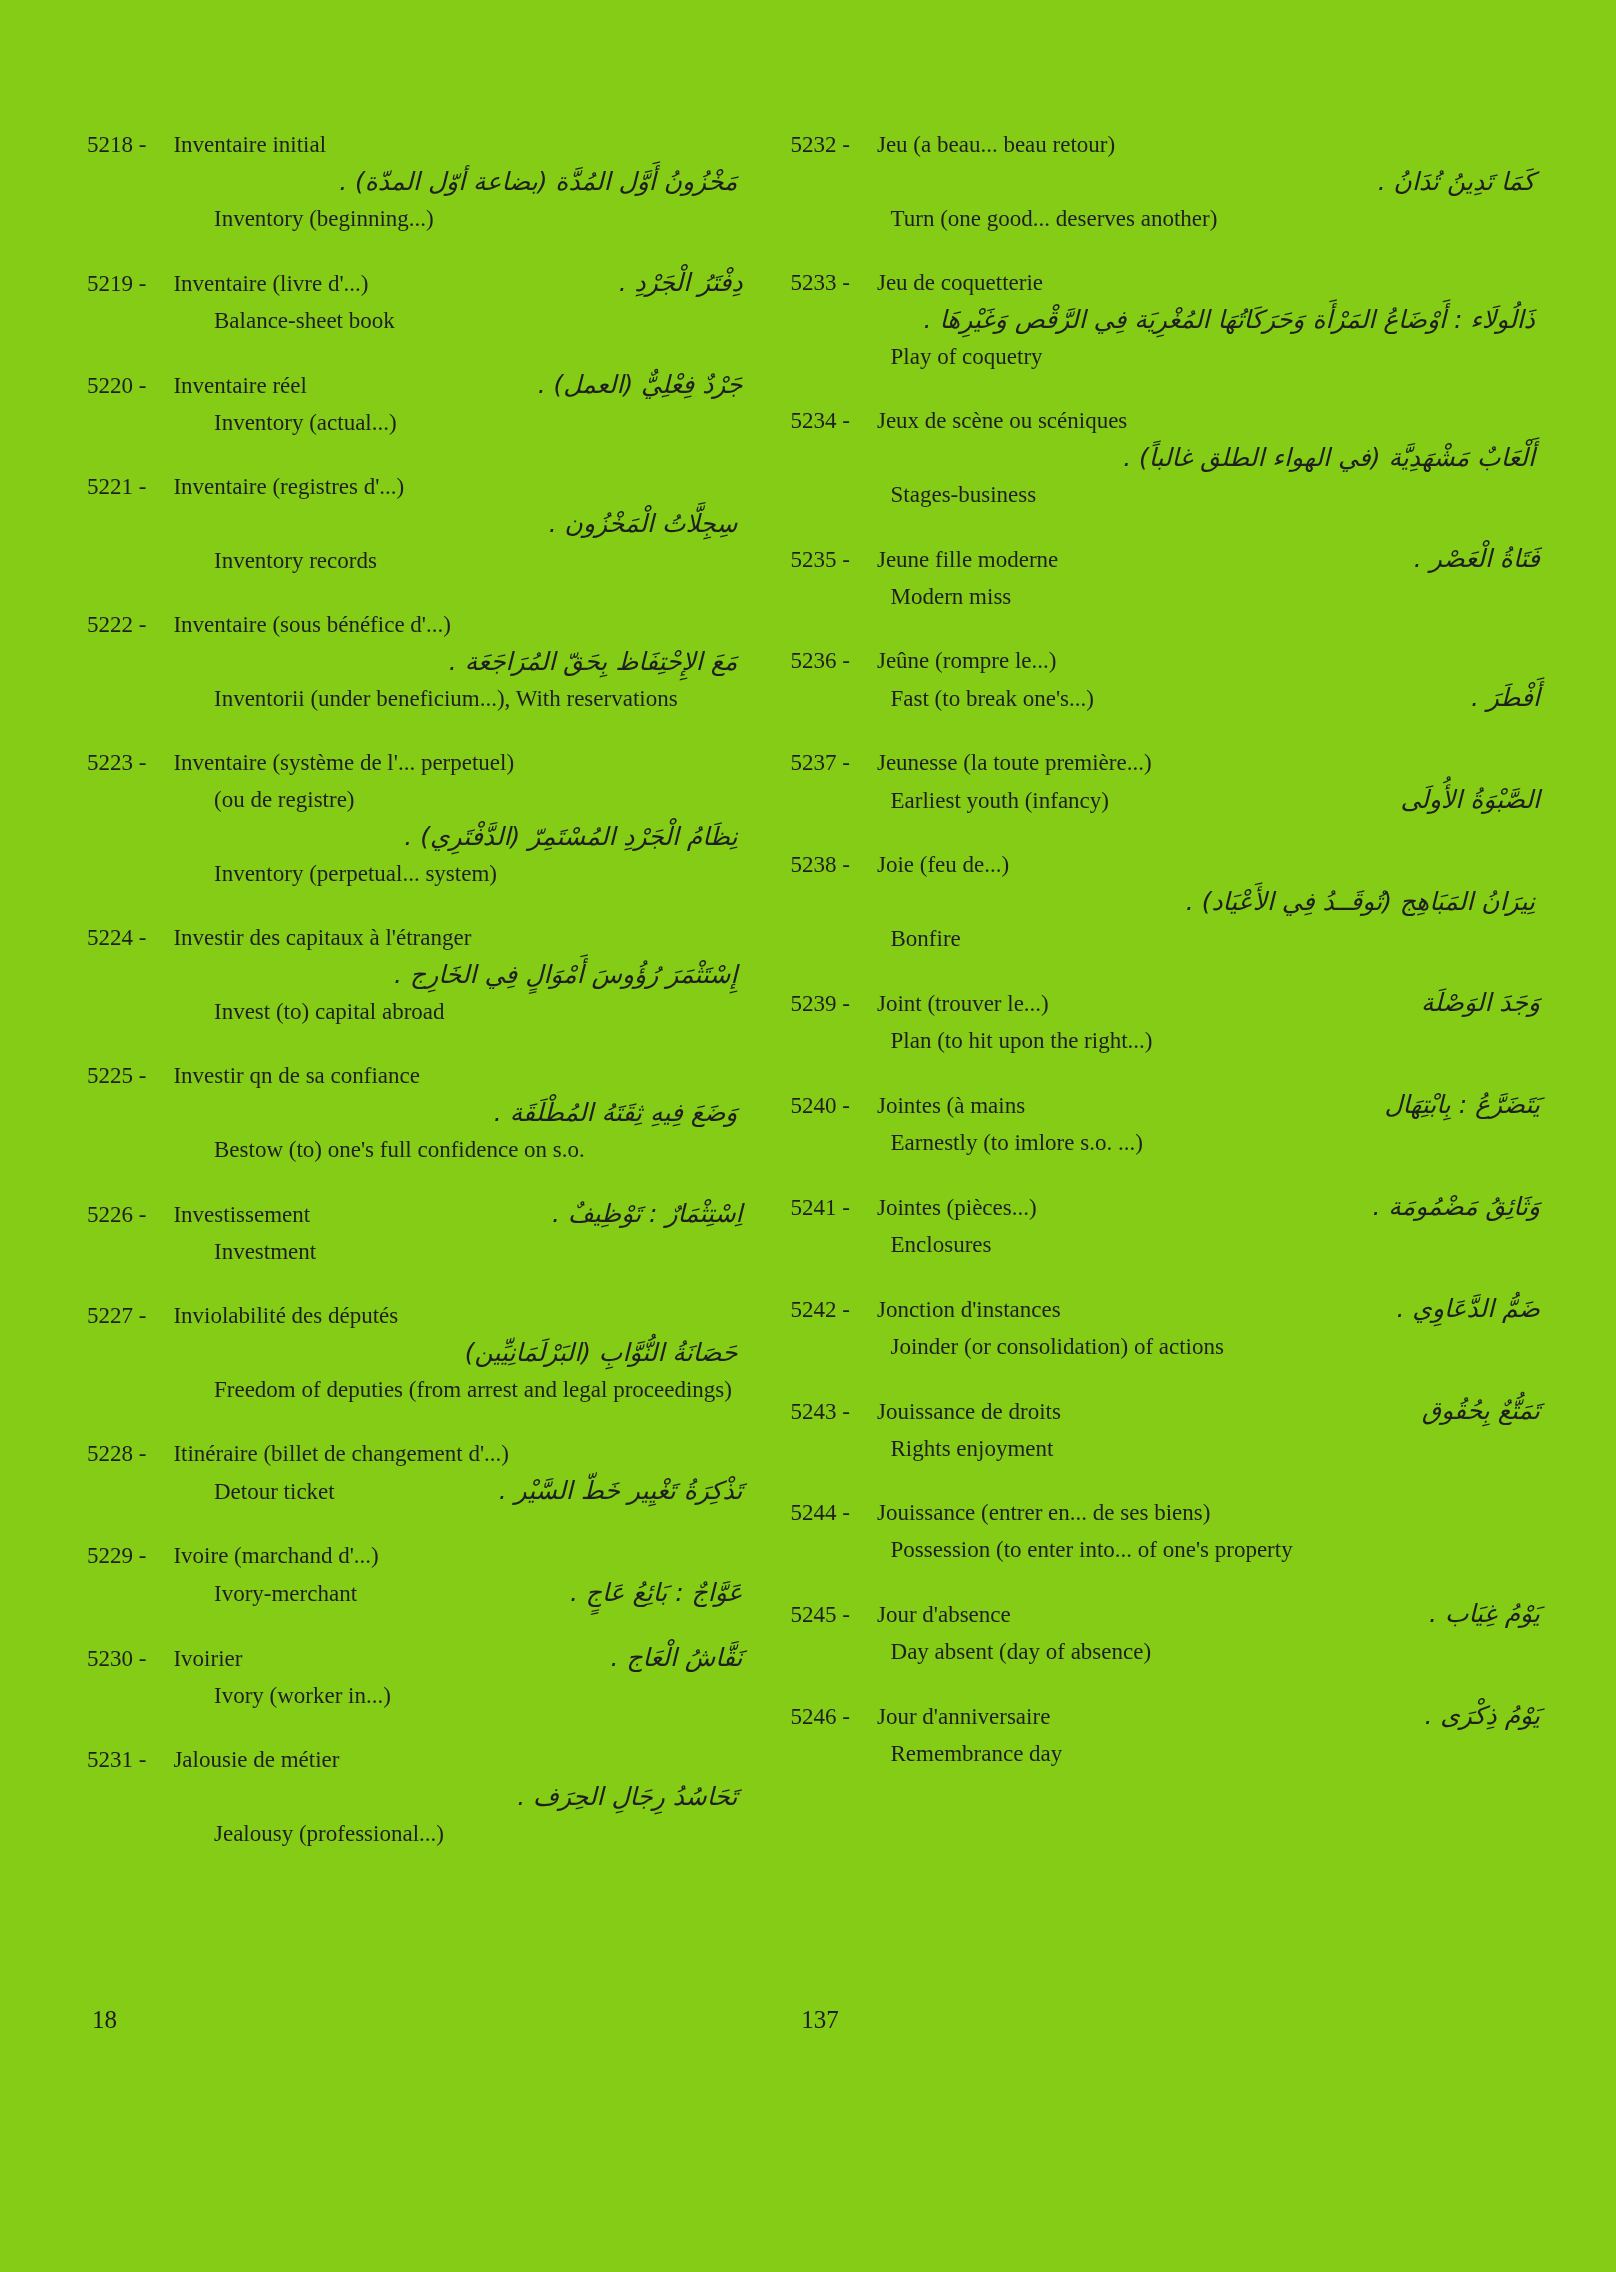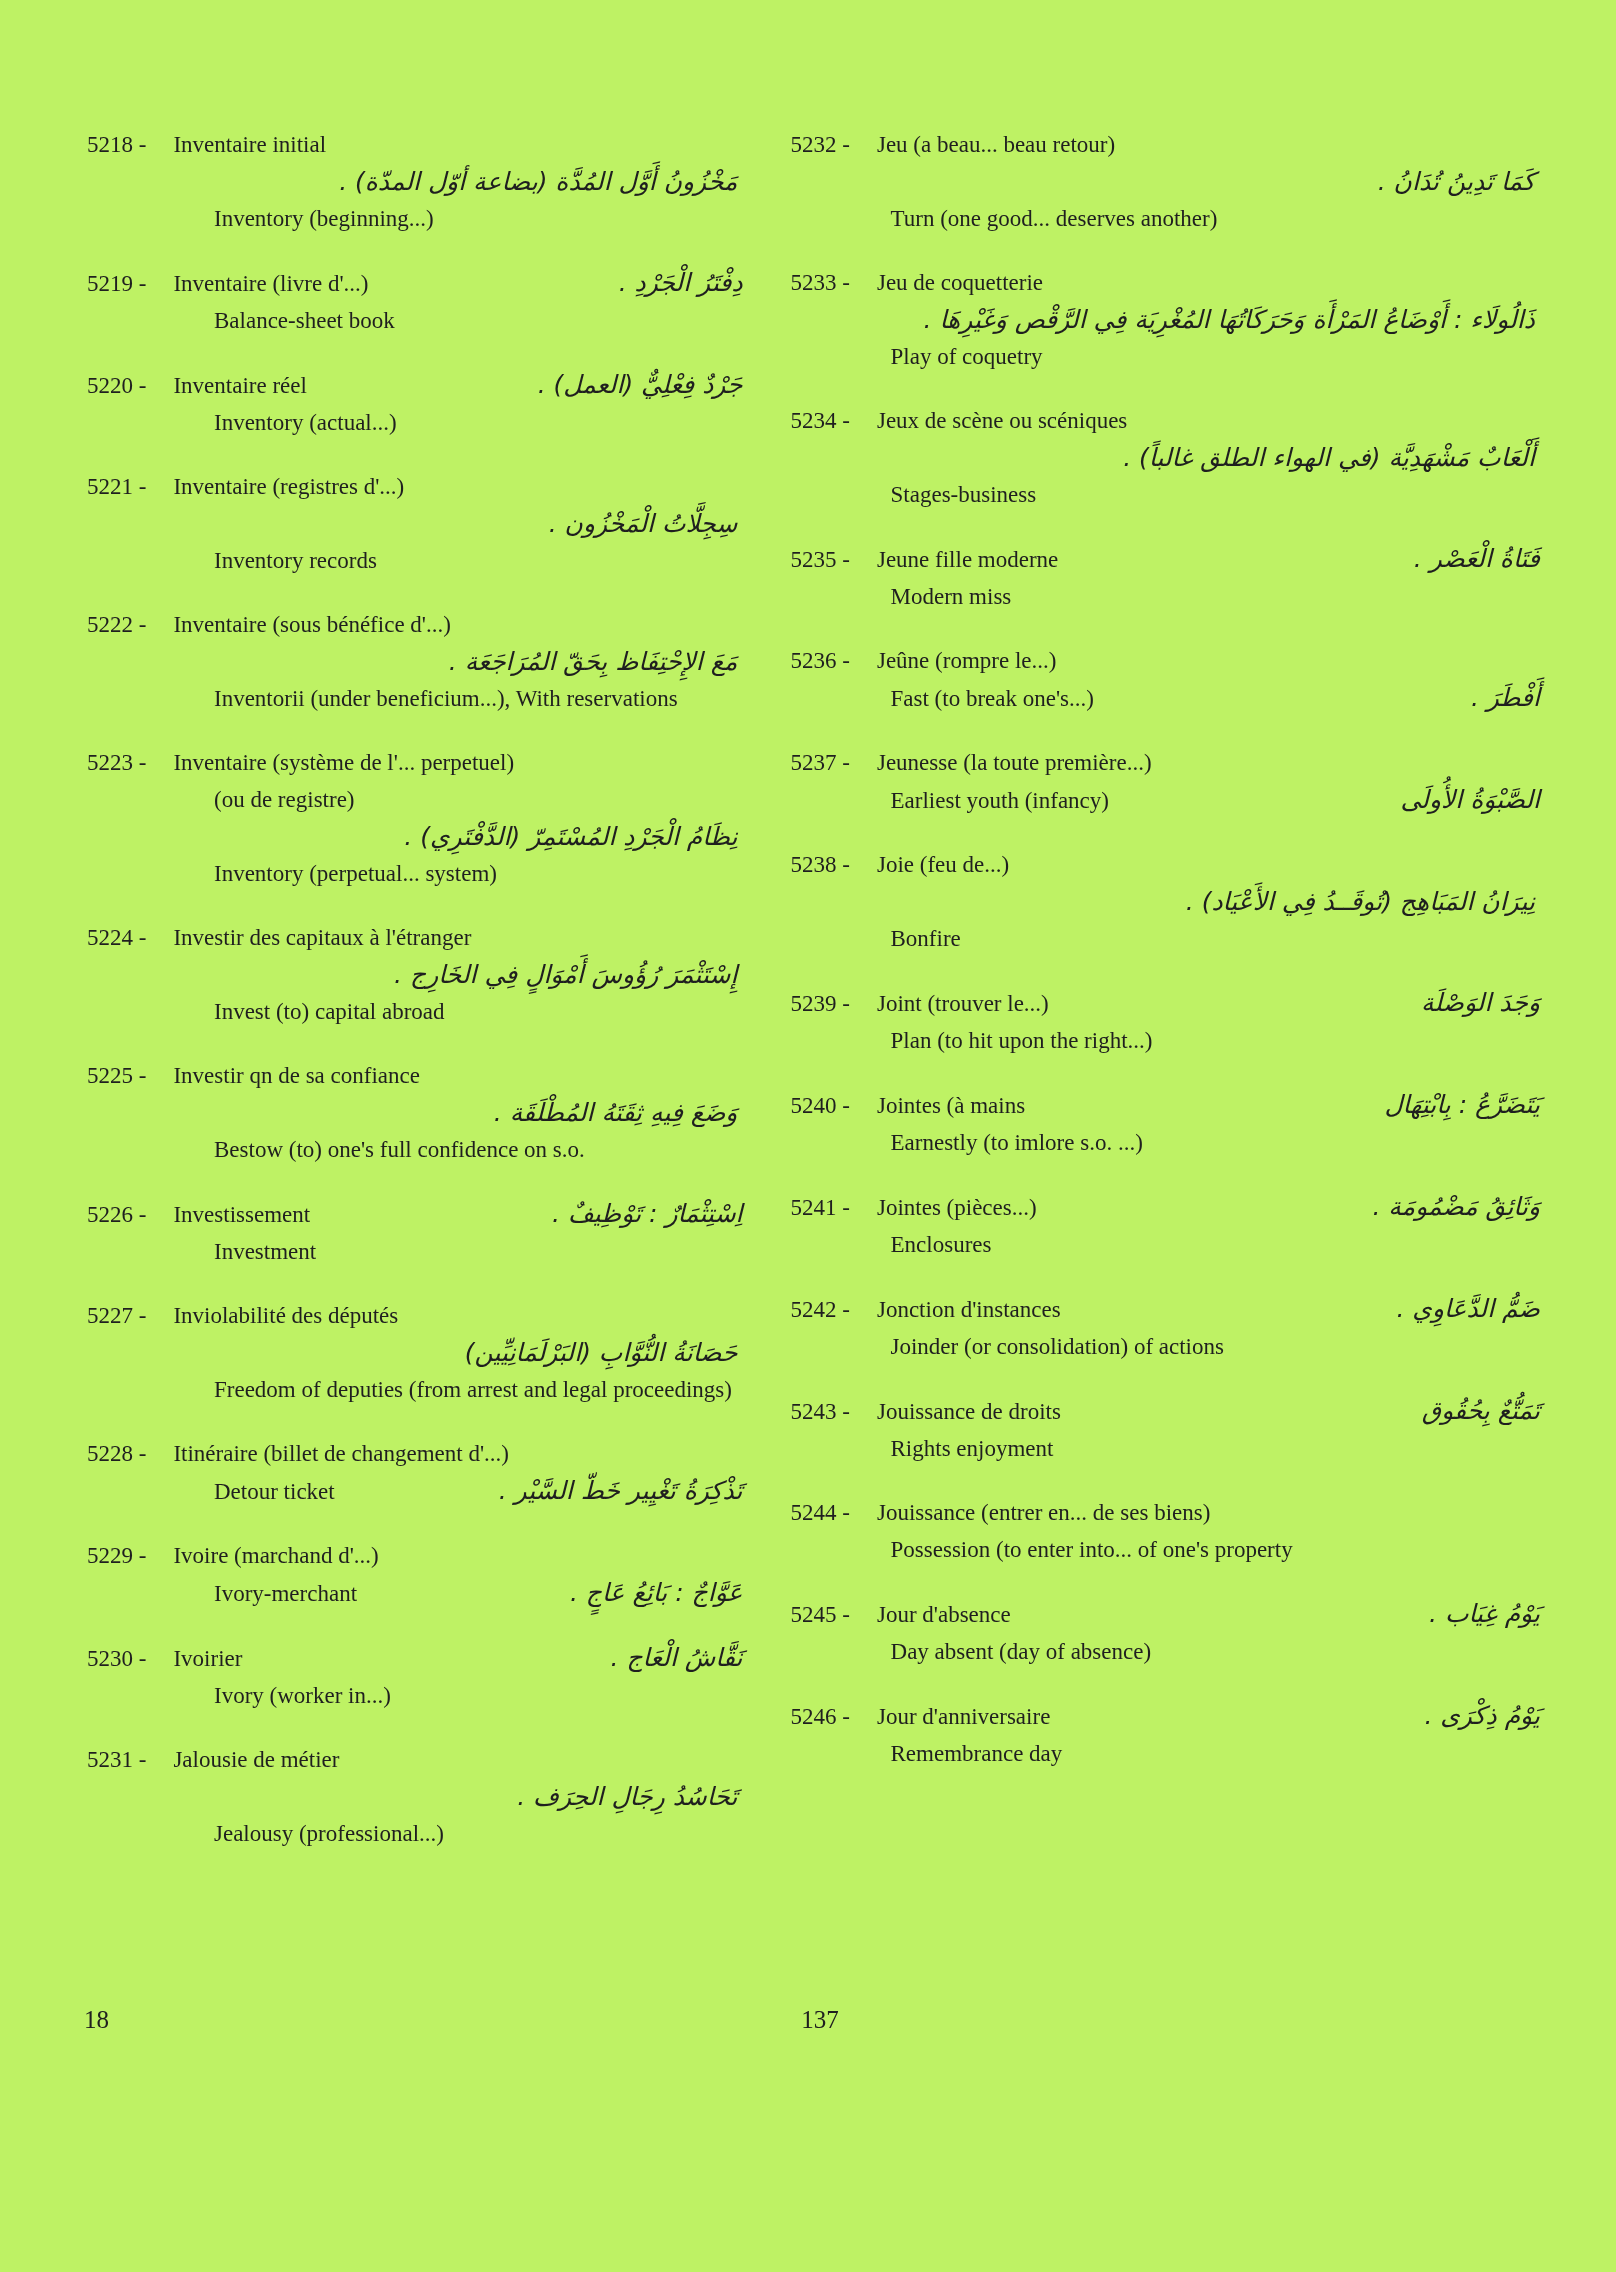--- a/index.html
+++ b/index.html
@@ -9,21 +9,21 @@
     height: 2273px;
     background: #f7f6f2;
     position: relative;
     font-family: "Liberation Serif", serif;
     color: #1f1f1f;
     overflow: hidden;
   }
   .page {
     position: absolute;
     inset: 0;
-    background: #bef264;
+    background: #84cc16;
   }
   .columns {
     display: flex;
     padding: 126px 76px 0 87px;
     gap: 48px;
   }
   .col { display: block; }
   .col-left  { width: 656px; }
   .col-right { width: 750px; }
 
@@ -55,21 +55,21 @@
   .en { max-width: 544px; }
 
   .footer {
     position: absolute;
     top: 2004px;
     left: 0;
     width: 100%;
     font-size: 25px;
     line-height: 31px;
   }
-  .footer .footer-left { position: absolute; left: 84px; text-align: center; }
+  .footer .footer-left { position: absolute; left: 92px; text-align: center; }
   .footer .footer-center { position: absolute; left: 50%; transform: translateX(-50%); margin-left: 12px; }
 </style>
 </head>
 <body>
 
 <div class="page">
 
   <div class="columns">
     <div class="col col-left">
         <div class="entry">

